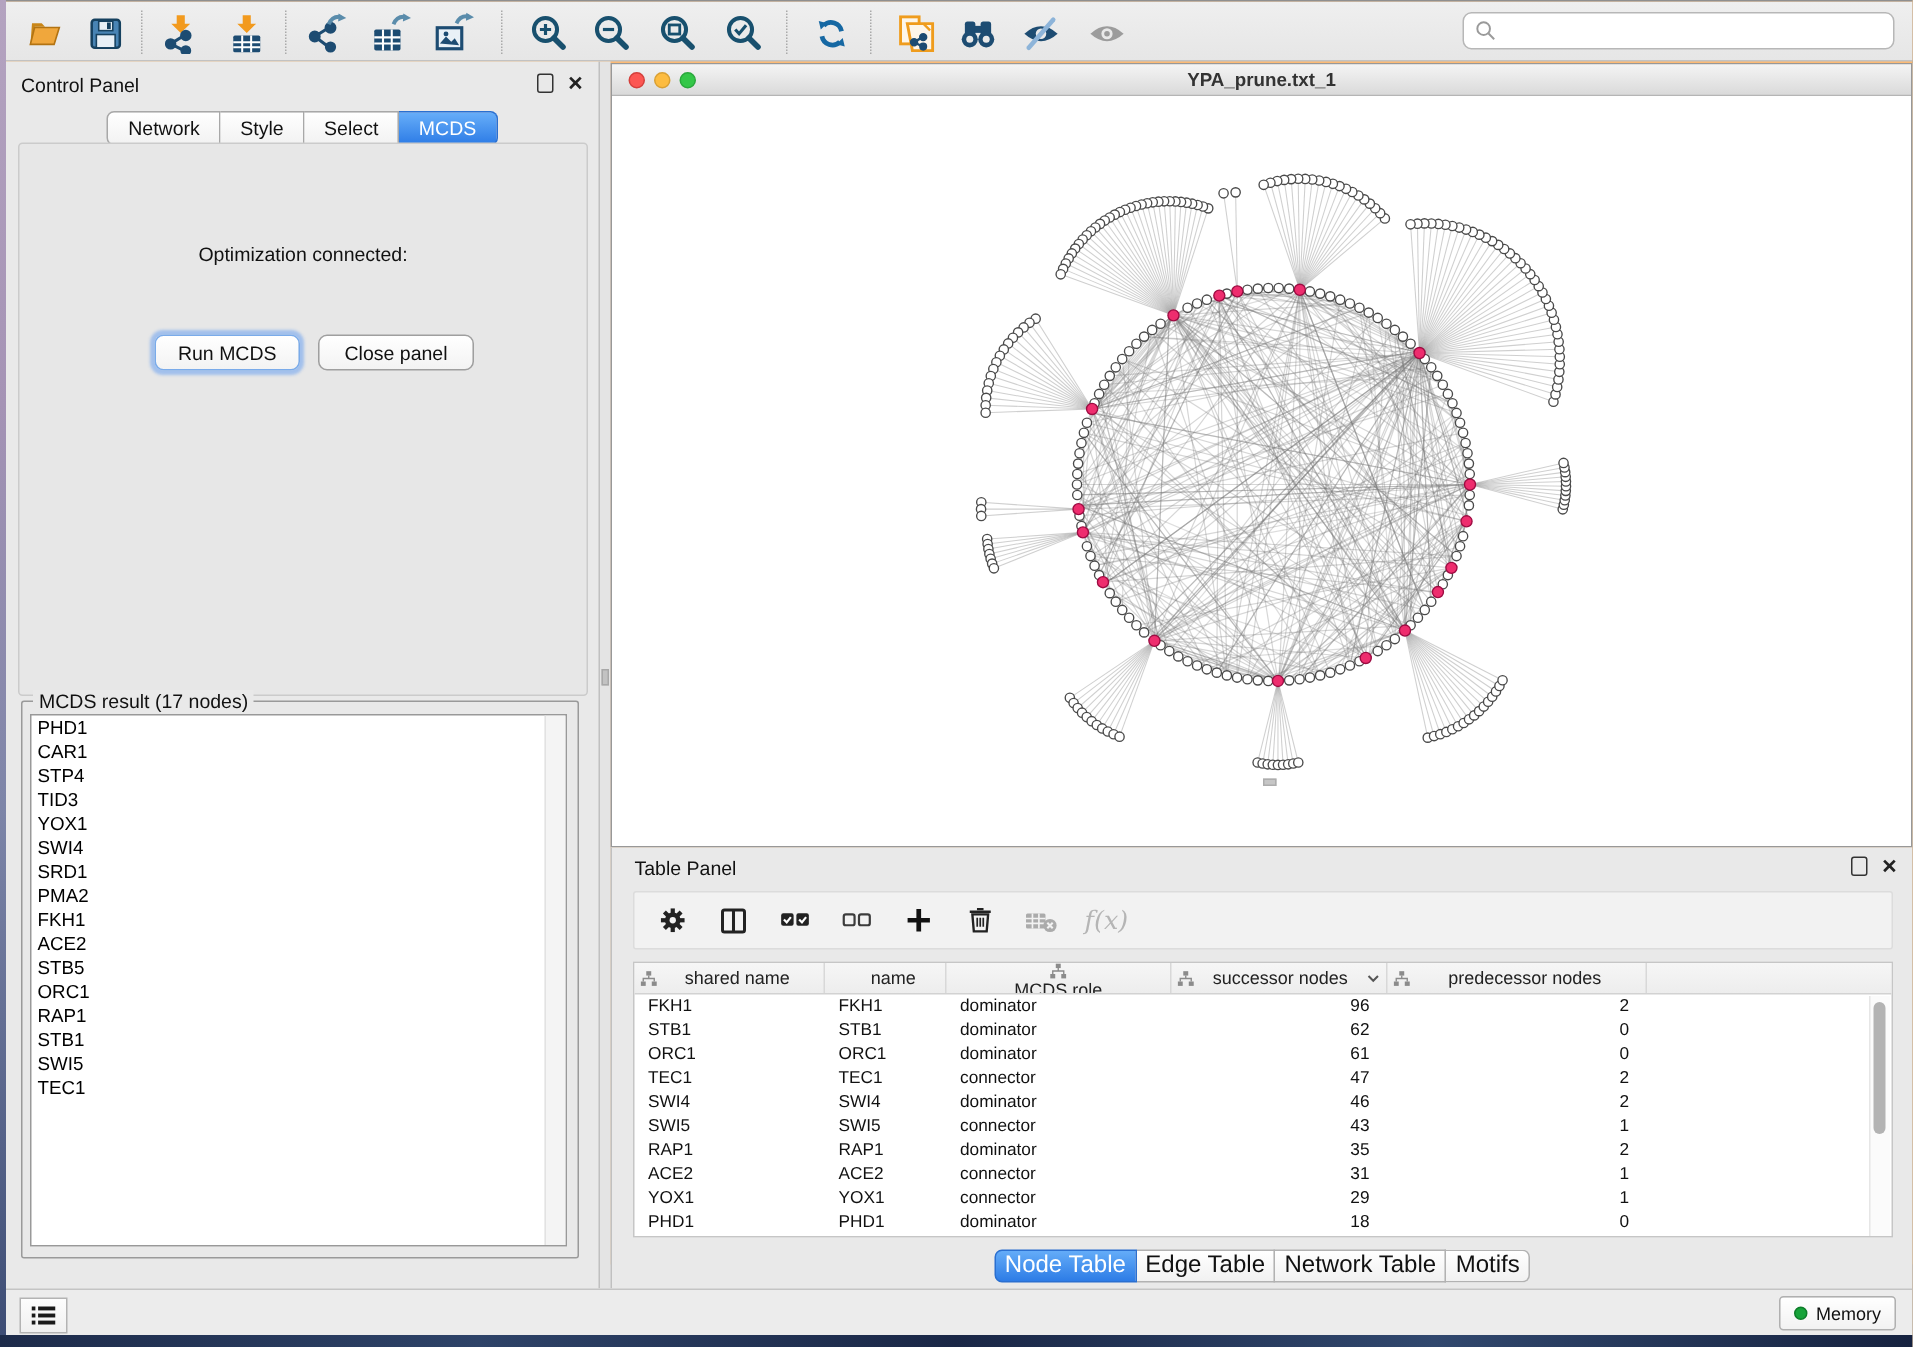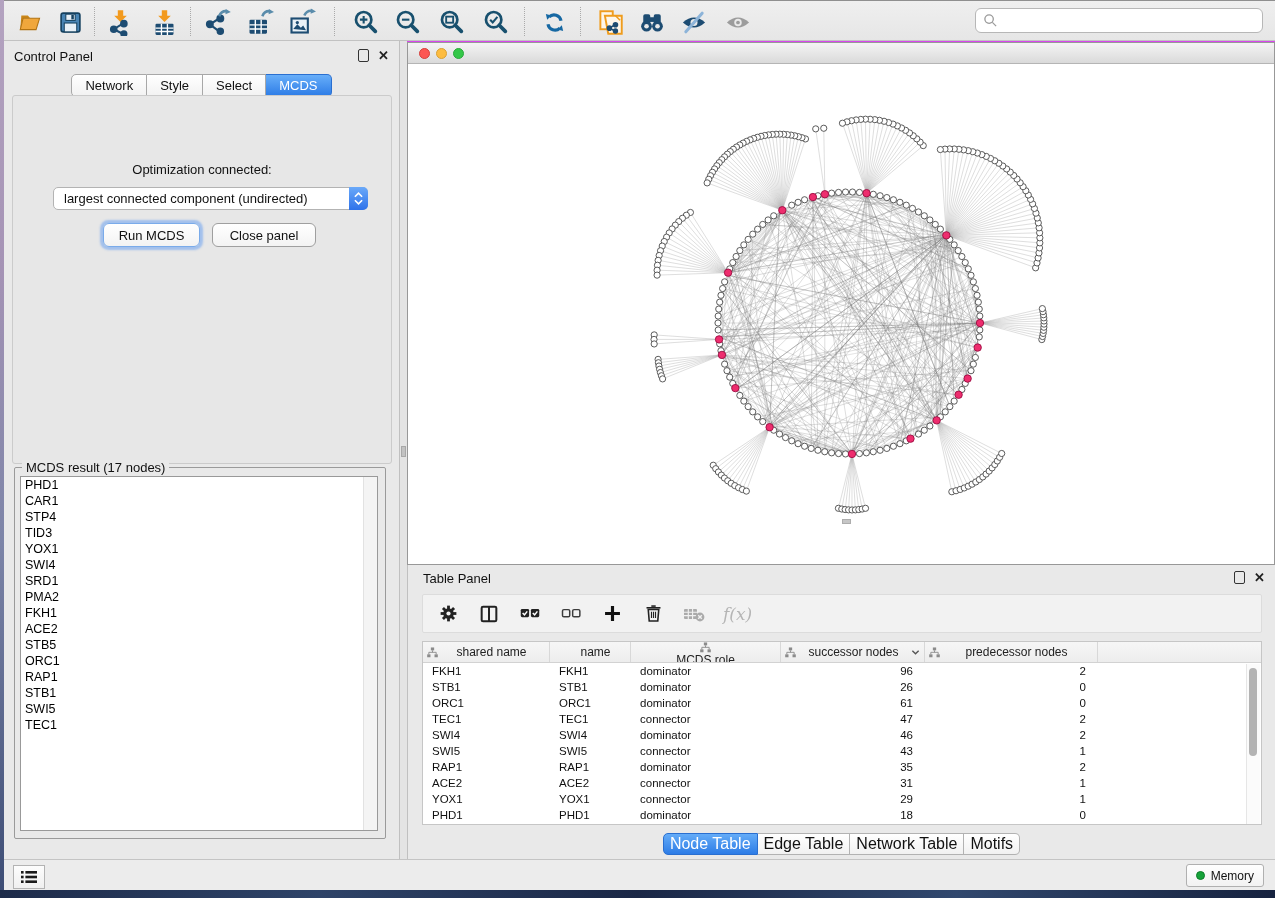--- a/index.html
+++ b/index.html
@@ -2,21 +2,21 @@
 <html><head>
 <meta charset="utf-8">
 <style>
   html,body{margin:0;padding:0;}
   body{font-family:"Liberation Sans",sans-serif;background:#222;}
   .screen{position:relative;width:1275px;height:898px;overflow:hidden;background:#e9e9e9;}
   .wp-left{position:absolute;left:0;top:0;width:4px;height:898px;
     background:linear-gradient(180deg,#b4a3c0 0%,#a593b5 30%,#7d85a8 60%,#3c4c74 100%);}
   .wp-bottom{position:absolute;left:0;top:890px;width:1275px;height:8px;
     background:linear-gradient(90deg,#1d2b4a,#2e4368 25%,#1a2746 50%,#31486e 75%,#16223f 100%);}
-  .app{position:absolute;left:4px;top:0;width:1271px;height:843px;background:#d946ef;}
+  .app{position:absolute;left:4px;top:0;width:1271px;height:843px;background:#fdba74;}
 
   
   .toolbar{position:absolute;left:0;top:0;width:1271px;height:41px;background:linear-gradient(#efefef,#e6e6e6);
     border-top:1px solid #8f8f8f;border-bottom:1px solid #c2c2c2;box-sizing:border-box;}
   .tb-icon{position:absolute;top:7px;width:28px;height:28px;display:flex;align-items:center;justify-content:center;}
   .tb-sep{position:absolute;top:6px;width:0;height:29px;border-left:1px dotted #aaa;}
   .searchbox{position:absolute;left:971px;top:7px;width:288px;height:25px;background:#fff;border:1px solid #b7b7b7;
     border-radius:6px;display:flex;align-items:center;box-sizing:border-box;padding-left:7px;}
   .searchbox input{border:none;outline:none;flex:1;font:13px "Liberation Sans",sans-serif;background:transparent;}
 
@@ -270,31 +270,20 @@
         <div class="close-ic">✕</div>
       </div>
       <div class="cp-tabs" id="cp-tabs">
           <div class="cp-tab">Network</div>
           <div class="cp-tab">Style</div>
           <div class="cp-tab">Select</div>
           <div class="cp-tab sel">MCDS</div>
         </div>
       <div class="cp-inner">
         <div class="opt-label">Optimization connected:</div>
-        <div class="dropdown">
-          <span class="dd-text">largest connected component (undirected)</span>
-          <span class="dd-stepper">
-            <svg width="9" height="6" viewBox="0 0 10 6">
-                <path d="M1 5l4-4 4 4" fill="none" stroke="#fff" stroke-width="1.8"></path>
-              </svg>
-            <svg width="9" height="6" viewBox="0 0 10 6">
-                <path d="M1 1l4 4 4-4" fill="none" stroke="#fff" stroke-width="1.8"></path>
-              </svg>
-          </span>
-        </div>
         <div class="btn focusring" style="left:90px;top:127px;width:97px">Run MCDS</div>
         <div class="btn" style="left:199px;top:127px;width:104px">Close panel</div>
       </div>
       <div class="fieldset">
         <div class="legend">MCDS result (17 nodes)</div>
         <div class="mcds-list" id="mcds-list">
           <div class="mcds-scroll"></div>
         <div class="mcds-item">PHD1</div>
             <div class="mcds-item">CAR1</div>
             <div class="mcds-item">STP4</div>
@@ -317,20 +306,21 @@
 
     <div class="vsplit">
         <div class="handle"></div>
       </div>
 
     <div class="netwin">
       <div class="net-titlebar">
         <div class="tlight" style="left:11px;background:#fc5753;border:1px solid #d4403c"></div>
         <div class="tlight" style="left:28px;background:#fdbc40;border:1px solid #d9a034"></div>
         <div class="tlight" style="left:45px;background:#34c748;border:1px solid #2aa83c"></div>
+        <div class="net-title">YPA_prune.txt_1</div>
       </div>
       <div class="net-canvas">
         <svg id="graph" width="866" height="500">
             <g>
               <line x1="374.31557453670143" y1="146.24279446248335" x2="312.9601559338595" y2="231.30887630451915" stroke="#777777" stroke-opacity="0.3" stroke-width="0.8"></line>
               <line x1="374.31557453670143" y1="146.24279446248335" x2="537.2554137630617" y2="347.8588505513198" stroke="#777777" stroke-opacity="0.3" stroke-width="0.8"></line>
               <line x1="374.31557453670143" y1="146.24279446248335" x2="478.8186451014904" y2="384.4222870254227" stroke="#777777" stroke-opacity="0.3" stroke-width="0.8"></line>
               <line x1="374.31557453670143" y1="146.24279446248335" x2="550.1641233998095" y2="186.5831914376837" stroke="#777777" stroke-opacity="0.3" stroke-width="0.8"></line>
               <line x1="374.31557453670143" y1="146.24279446248335" x2="310.74214117247203" y2="272.9244466198048" stroke="#777777" stroke-opacity="0.3" stroke-width="0.8"></line>
               <line x1="374.31557453670143" y1="146.24279446248335" x2="571.257858827528" y2="272.9244466198049" stroke="#777777" stroke-opacity="0.3" stroke-width="0.8"></line>
@@ -1282,21 +1272,21 @@
               <div class="td l" style="width: 127px;">FKH1</div>
               <div class="td l" style="width: 81px;">FKH1</div>
               <div class="td l" style="width: 150px;">dominator</div>
               <div class="td r" style="width: 144px;">96</div>
               <div class="td r" style="width: 173px;">2</div>
             </div>
             <div class="trow">
               <div class="td l" style="width: 127px;">STB1</div>
               <div class="td l" style="width: 81px;">STB1</div>
               <div class="td l" style="width: 150px;">dominator</div>
-              <div class="td r" style="width: 144px;">26</div>
+              <div class="td r" style="width: 144px;">62</div>
               <div class="td r" style="width: 173px;">0</div>
             </div>
             <div class="trow">
               <div class="td l" style="width: 127px;">ORC1</div>
               <div class="td l" style="width: 81px;">ORC1</div>
               <div class="td l" style="width: 150px;">dominator</div>
               <div class="td r" style="width: 144px;">61</div>
               <div class="td r" style="width: 173px;">0</div>
             </div>
             <div class="trow">

